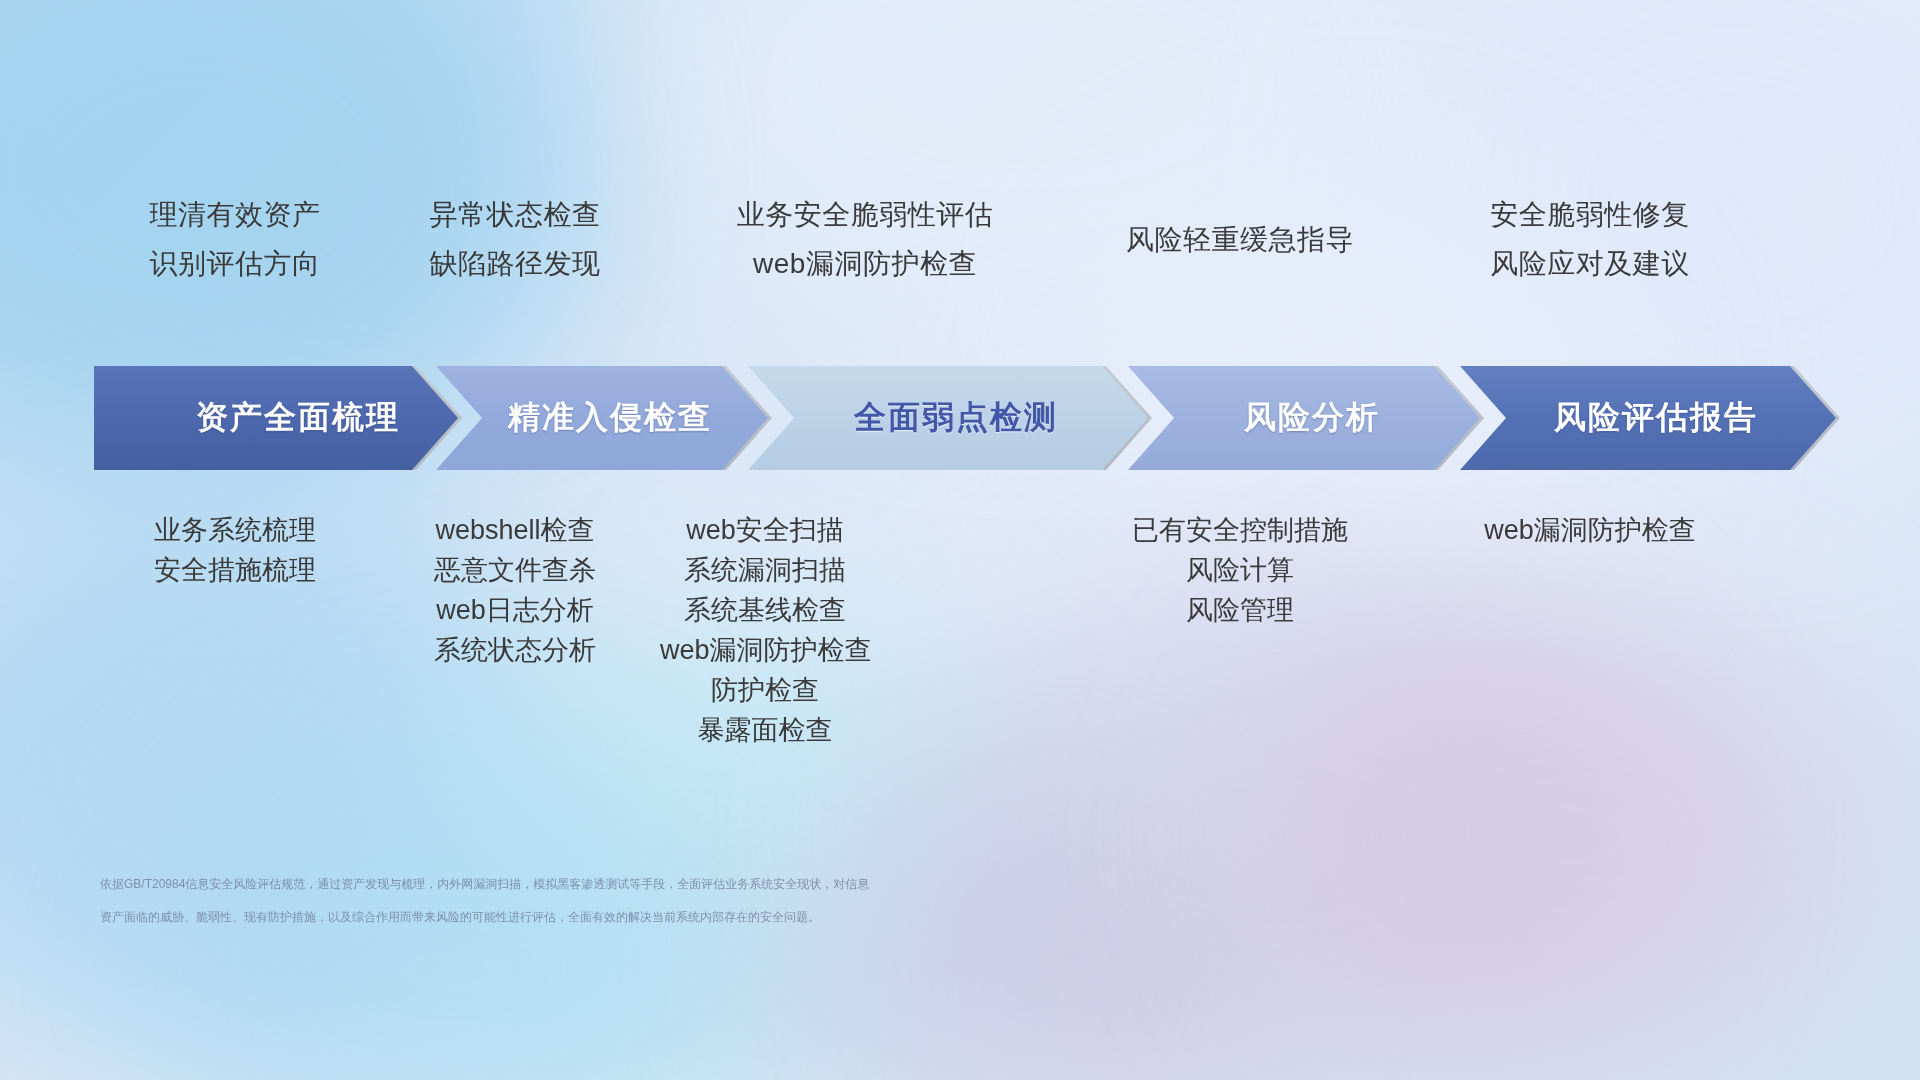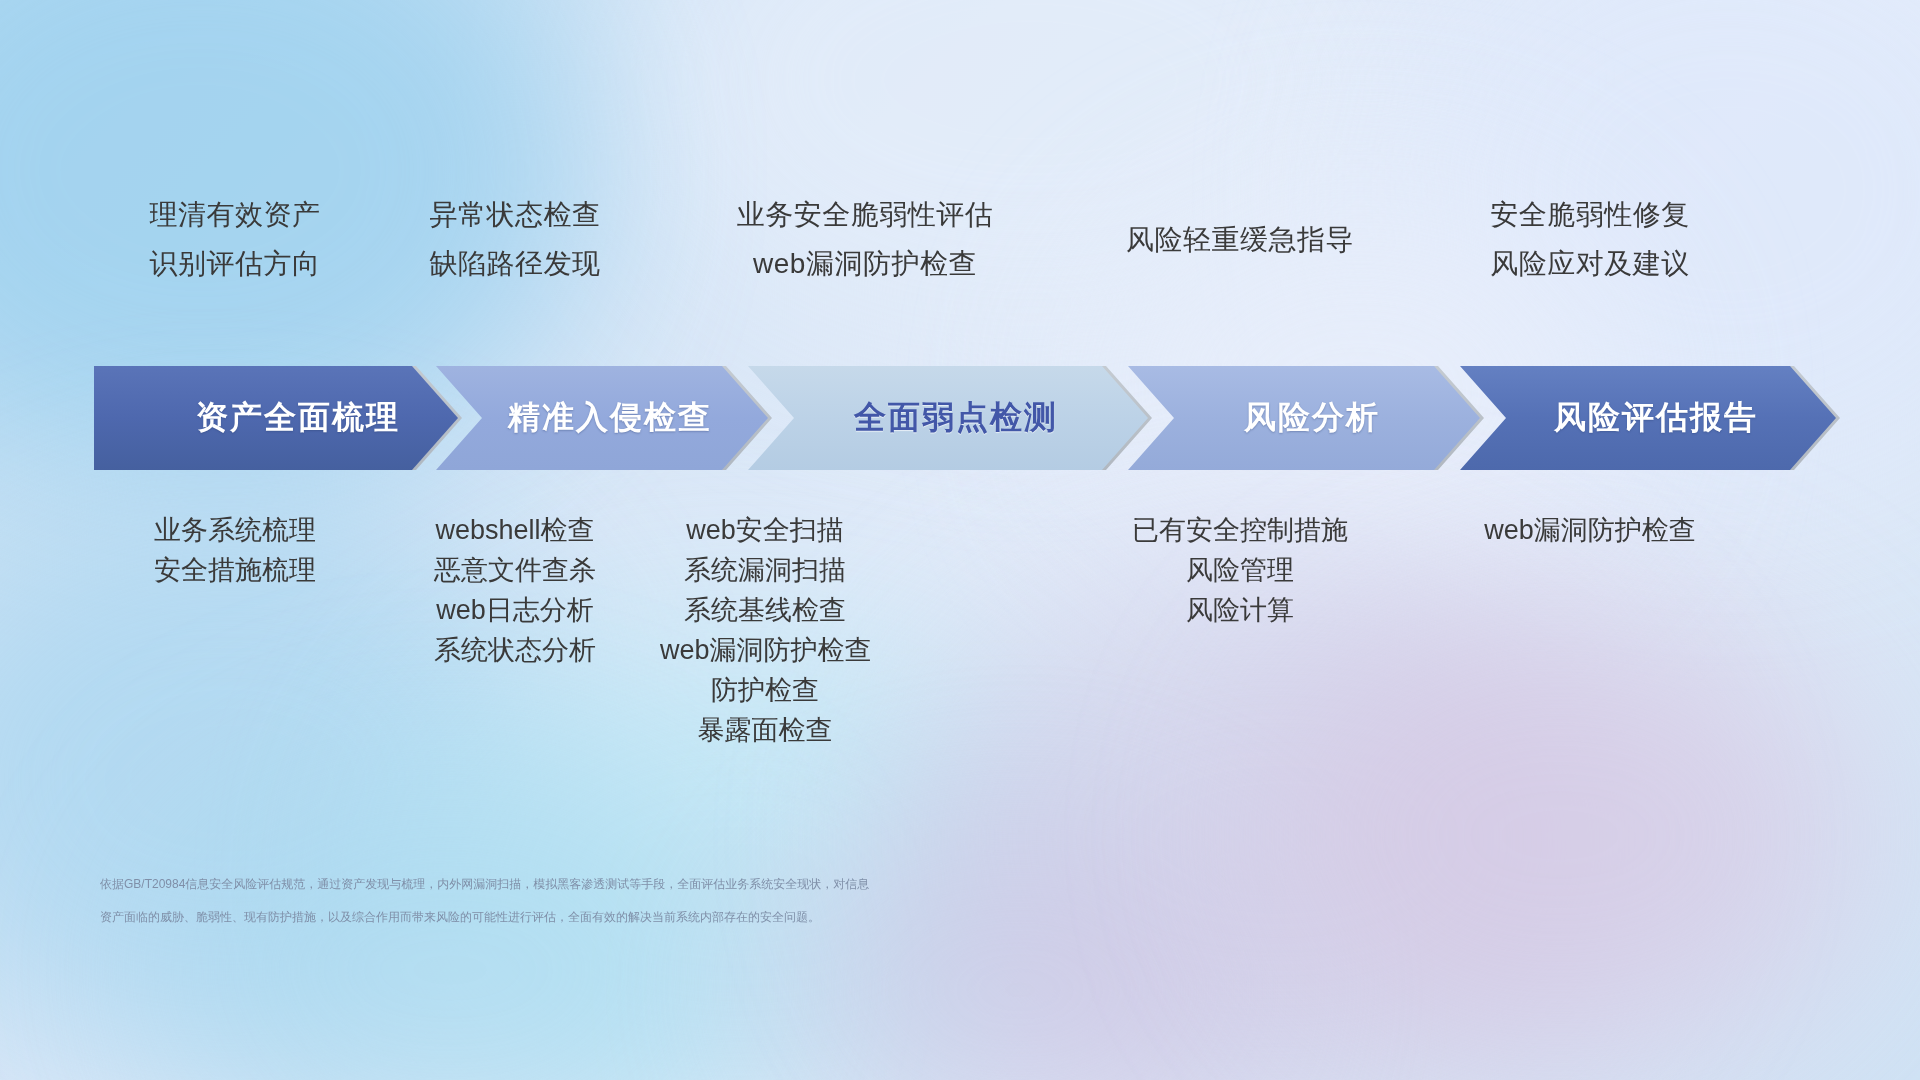--- a/index.html
+++ b/index.html
@@ -191,22 +191,22 @@
     <span class="li b">web安全扫描</span>
     <span class="li">系统漏洞扫描</span>
     <span class="li">系统基线检查</span>
     <span class="li b">web漏洞防护检查</span>
     <span class="li">防护检查</span>
     <span class="li">暴露面检查</span>
   </div>
 
   <div class="bot-col" style="left:1075px; top:510px; width:330px;">
     <span class="li">已有安全控制措施</span>
+    <span class="li">风险计算</span>
     <span class="li">风险管理</span>
-    <span class="li">风险计算</span>
   </div>
 
   <div class="bot-col" style="left:1395px; top:510px; width:390px;">
     <span class="li">web漏洞防护检查</span>
   </div>
 
   <div id="footer">
     <div>依据GB/T20984信息安全风险评估规范，通过资产发现与梳理，内外网漏洞扫描，模拟黑客渗透测试等手段，全面评估业务系统安全现状，对信息</div>
     <div>资产面临的威胁、脆弱性、现有防护措施，以及综合作用而带来风险的可能性进行评估，全面有效的解决当前系统内部存在的安全问题。</div>
   </div>

